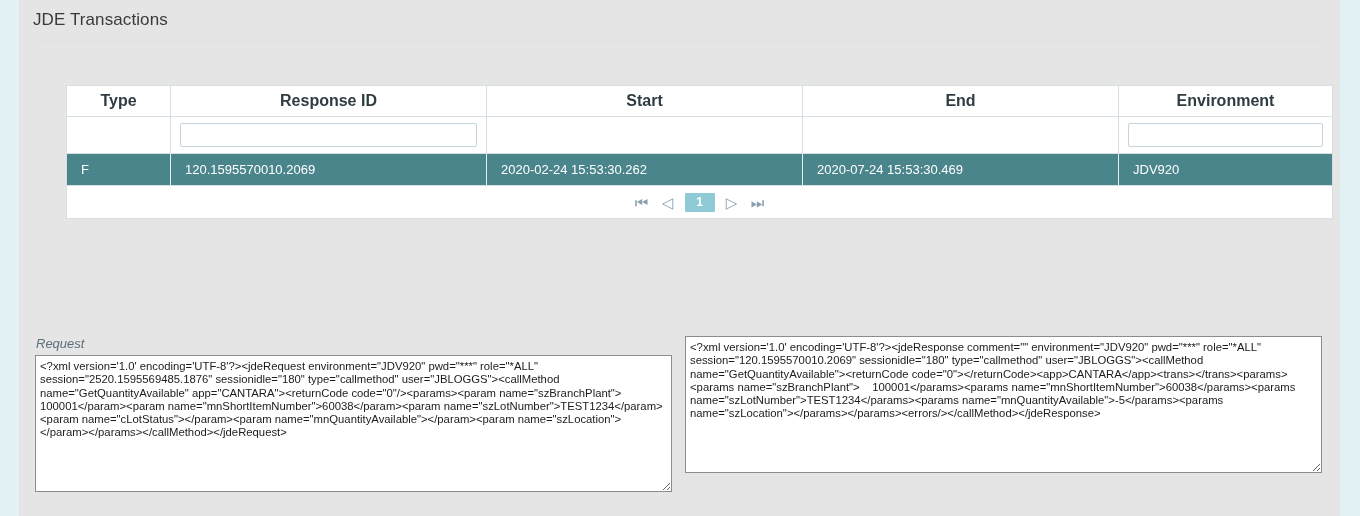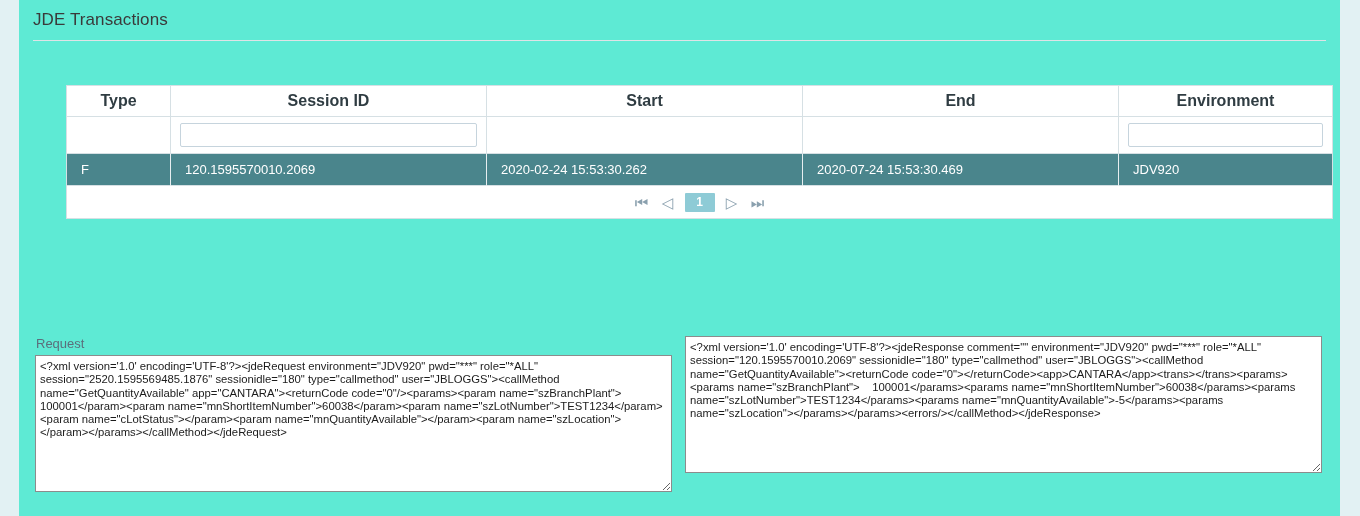--- a/index.html
+++ b/index.html
@@ -26,21 +26,21 @@
   }
   .rail-left  { left: 0; }
   .rail-right { right: 0; width: 20px; }
 
   .page {
     position: absolute;
     left: 19px;
     right: 20px;
     top: 0;
     bottom: 0;
-    background: #5eead4;
+    background: #e5e5e5;
   }
 
   
   .page-header {
     margin: 0 14px 0 14px;
     padding: 10px 0 10px 0;
     border-bottom: 1px solid #dfe3e6;
   }
   .page-title {
     font-size: 17px;
@@ -164,20 +164,21 @@
     width: 1290px;
     display: flex;
     gap: 13px;
   }
   .panel { width: 637px; }
   .panel-label {
     font-size: 13px;
     color: #5b6f7c;
     margin: 0 0 4px 0;
     padding-left: 1px;
+    font-style: italic;
   }
   .xml-box {
     box-sizing: border-box;
     width: 637px;
     height: 137px;
     border: 1px solid #8c8c8c;
     background: #ffffff;
     color: #1b1b1b;
     font-family: "Liberation Sans", sans-serif;
     font-size: 11.3px;
@@ -207,21 +208,21 @@
       <colgroup>
         <col class="c-type">
           <col class="c-sess">
           <col class="c-start">
           <col class="c-end">
           <col class="c-env">
       </colgroup>
       <thead>
         <tr>
           <th>Type</th>
-          <th>Session ID</th>
+          <th>Response ID</th>
           <th>Start</th>
           <th>End</th>
           <th>Environment</th>
         </tr>
         <tr class="filter-row">
           <td></td>
           <td>
             <input class="filter-input" type="text" value="" style="">
           </td>
           <td></td>

